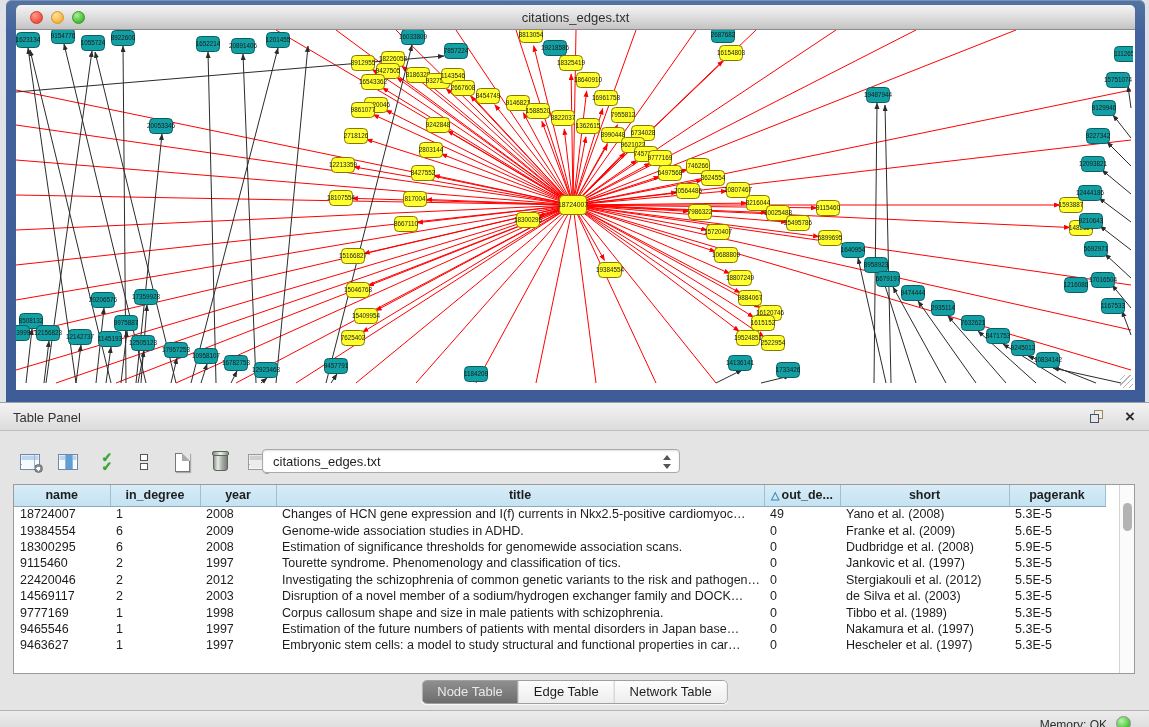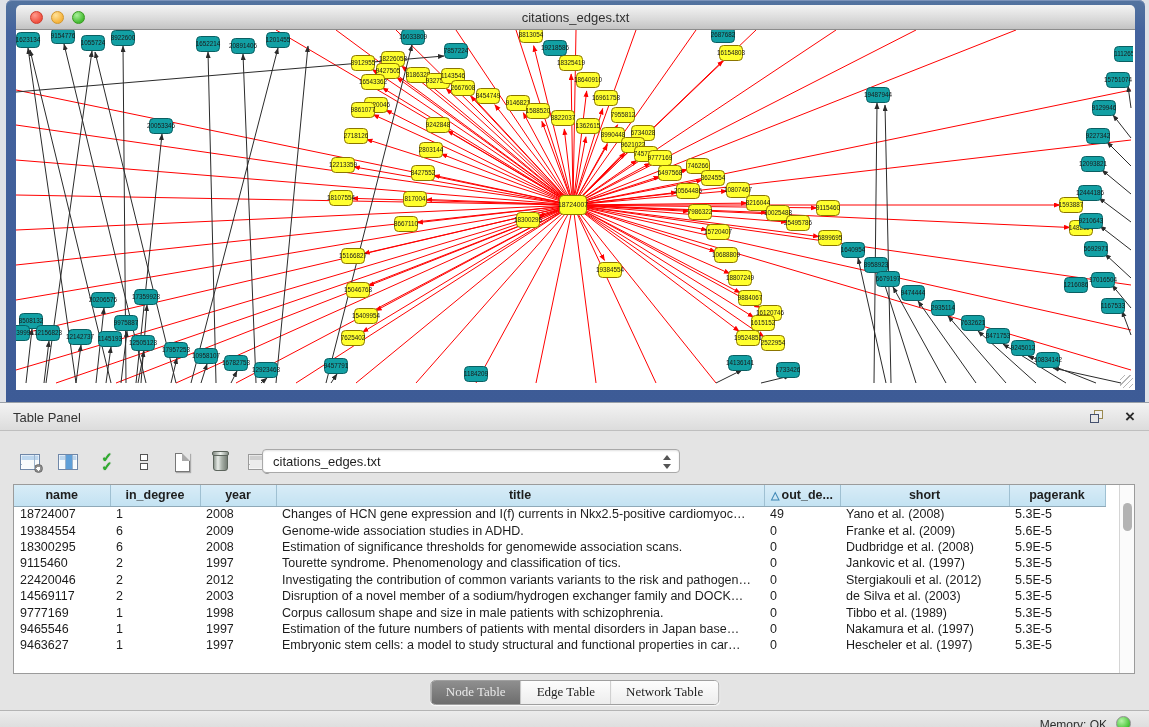--- a/index.html
+++ b/index.html
@@ -81,21 +81,21 @@
       color:#1e1e1e; text-align:center; overflow:hidden; white-space:nowrap; cursor:pointer; }
   table.data td { height:16.4px; font-size:12.5px; color:#1c1c1c; padding:0 4px 0 6px;
       overflow:hidden; white-space:nowrap; cursor:default; }
   .sort-glyph { color:#3f87b5; font-size:11px; margin-right:2px; }
   .vscroll { position:absolute; right:0; top:0; width:15px; height:188px; background:#fbfbfb; border-left:1px solid #d5d5d5; }
   .vthumb { position:absolute; left:2.5px; top:18px; width:9px; height:28px; border-radius:5px; background:#b3b3b3; }
 
   .tabsbar { position:absolute; left:0; top:278px; width:100%; height:24px; }
   .tabs-group { position:absolute; left:50%; transform:translateX(-50%); top:0; display:flex;
       border:1px solid #9f9f9f; border-radius:5px; overflow:hidden; background:#f6f6f6;
-      box-shadow:0 1px 1px rgba(255,255,255,.8);font-family:Liberation Serif, serif; }
+      box-shadow:0 1px 1px rgba(255,255,255,.8); }
   .tab { padding:3px 15px 4px; font-size:13px; color:#1d1d1d; border-right:1px solid #c2c2c2;
       background:linear-gradient(180deg,#fdfdfd,#ededed); cursor:pointer; }
   .tab:last-child { border-right:none; }
   .tab.selected { background:linear-gradient(180deg,#8f8f8f,#6d6d6d); color:#e9e9e9; }
 
   .statusbar { position:absolute; left:0; bottom:0; width:100%; height:27px;
       background:linear-gradient(180deg,#ececec,#d6d6d6); border-top:1px solid #b4b4b4;margin-top:36px; }
   .mem-label { position:absolute; right:42px; top:7px; font-size:12px; color:#2e2e2e; }
   .mem-dot { position:absolute; right:18px; top:5px; width:15px; height:15px; border-radius:50%;
       background:radial-gradient(circle at 35% 30%, #b6f5a8, #3cc02c 75%); border:1px solid #8f8f8f; cursor:pointer; }
@@ -847,21 +847,21 @@
             <td>1997</td>
             <td>Tourette syndrome. Phenomenology and classification of tics.</td>
             <td>0</td>
             <td>Jankovic et al. (1997)</td>
             <td>5.3E-5</td>
           </tr>
           <tr>
             <td>22420046</td>
             <td>2</td>
             <td>2012</td>
-            <td>Investigating the contribution of common variants variants to the risk and pathogen…</td>
+            <td>Investigating the schizophrenia of common genetic variants to the risk and pathogen…</td>
             <td>0</td>
             <td>Stergiakouli et al. (2012)</td>
             <td>5.5E-5</td>
           </tr>
           <tr>
             <td>14569117</td>
             <td>2</td>
             <td>2003</td>
             <td>Disruption of a novel member of a sodium/hydrogen exchanger family and DOCK…</td>
             <td>0</td>

